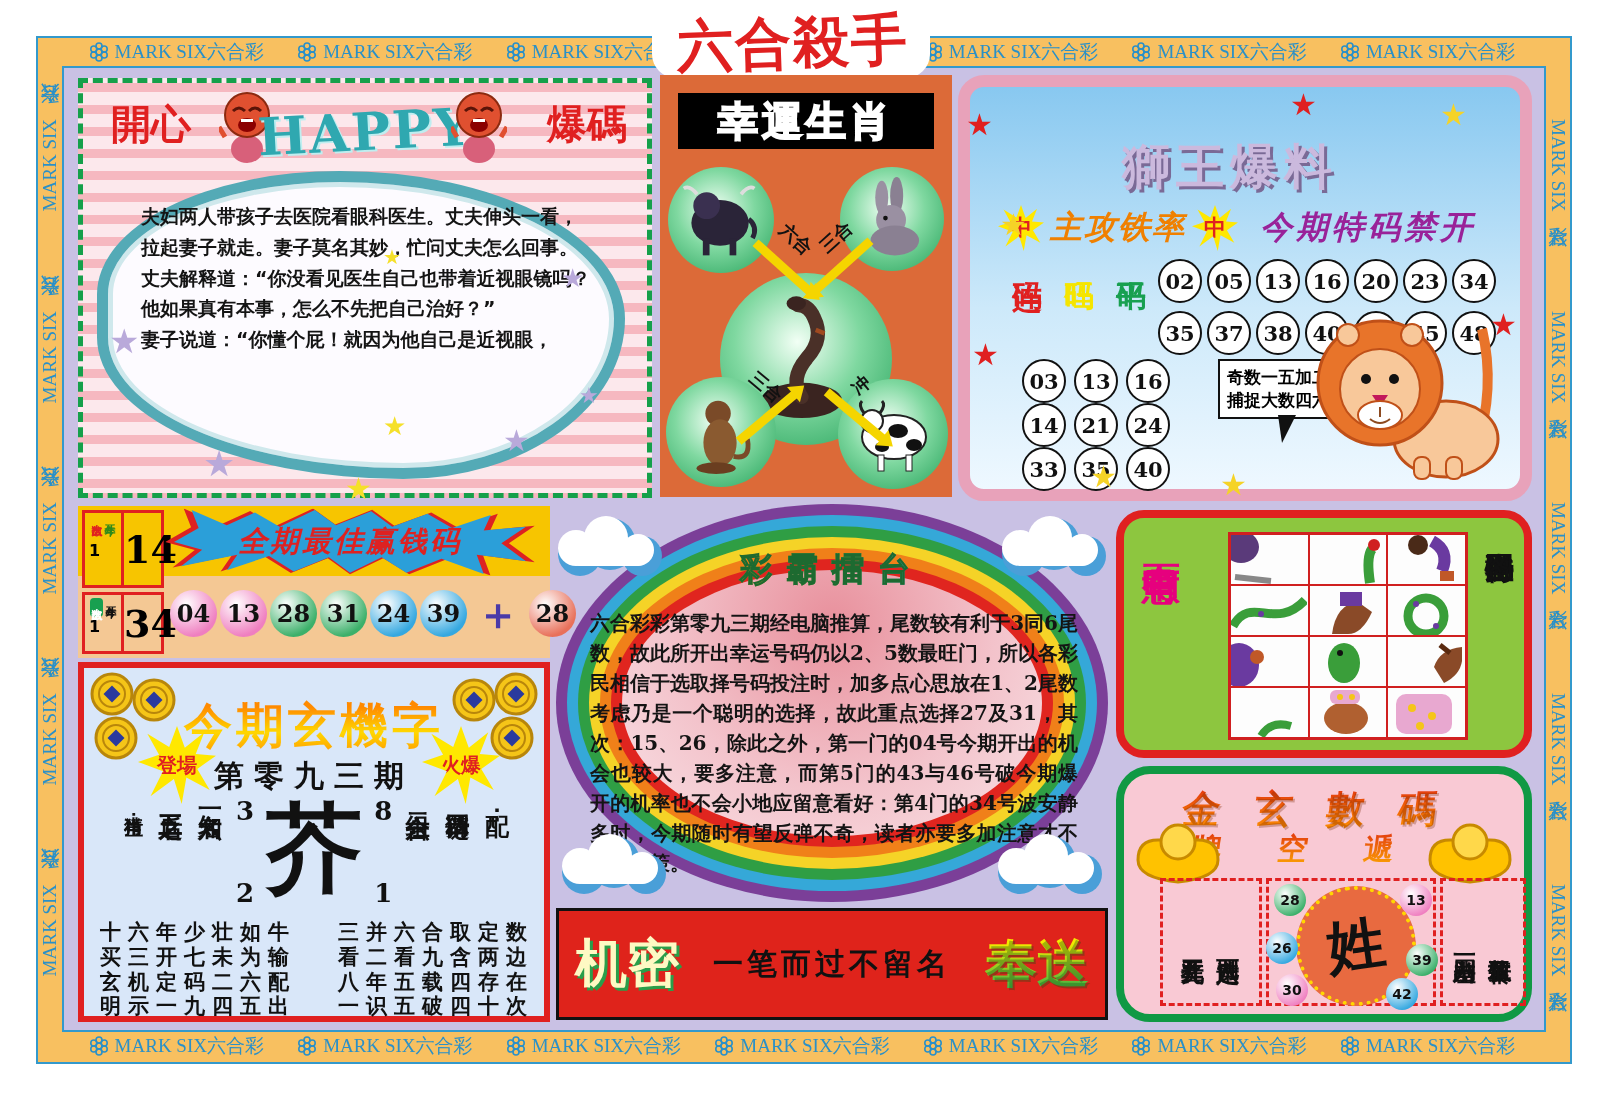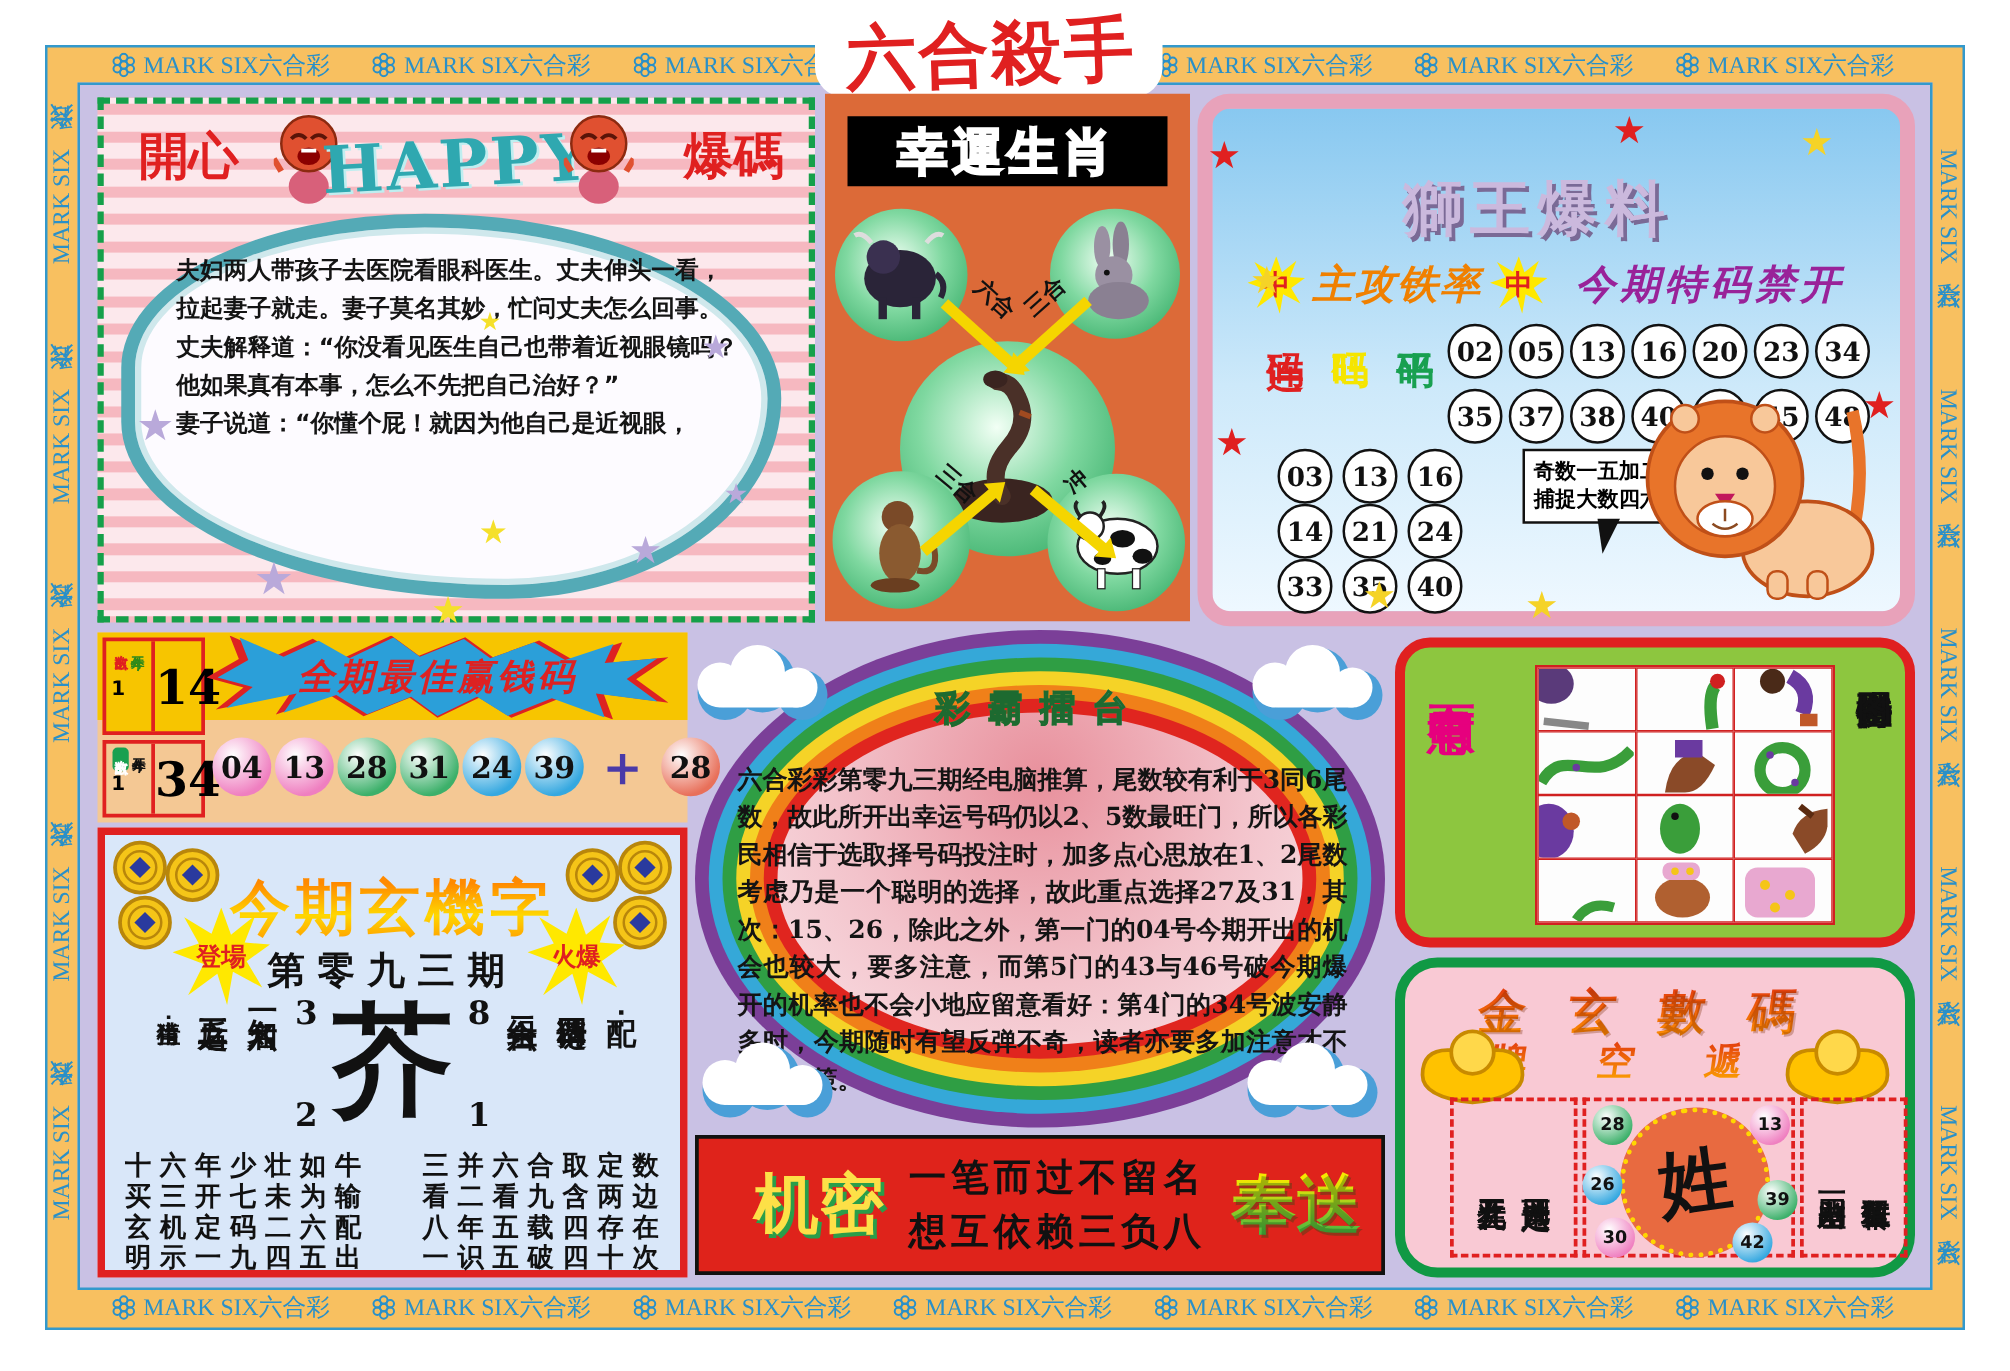--- a/index.html
+++ b/index.html
@@ -159,34 +159,34 @@
   
   .rainbow{position:absolute;left:556px;top:504px;width:552px;height:398px;}
   .ring{position:absolute;border-radius:50%;}
   .r1{inset:0;background:#7b3f98;}
   .r2{inset:11px;background:#35a8d8;}
   .r3{inset:22px;background:#2f9e44;}
   .r4{inset:33px;background:#f5d327;}
   .r5{inset:44px;background:#f08019;}
   .r6{inset:55px;background:#e0251f;}
   .r7{inset:66px;background:radial-gradient(circle at 50% 20%,#e8909c 0%,#f3c3cb 55%,#f9e2e6 100%);}
-  .rb-title{position:absolute;left:0;right:0;top:44px;text-align:center;font-size:28px;font-weight:bold;
+  .rb-title{position:absolute;left:0;right:0;top:44px;text-align:center;font-size:32px;font-weight:bold;
         letter-spacing:14px;font-family:Liberation Serif, serif;
         background:linear-gradient(90deg,#e02020,#f08019,#2f9e44,#2a7fd8,#7b3f98);
         -webkit-background-clip:text;background-clip:text;color:transparent;
         -webkit-text-stroke:1px #1d6a30;}
   .rb-text{position:absolute;left:34px;right:30px;top:104px;font-size:20px;font-weight:bold;
         color:#141414;line-height:1.5;text-align:justify;font-family:"DejaVu Serif",serif;}
   .cloudsvg{position:absolute;}
   
   .secret{position:absolute;left:556px;top:908px;width:552px;height:112px;box-sizing:border-box;
         background:#df231b;border:3px solid #111;display:flex;align-items:center;
         justify-content:space-between;padding:0 16px;}
-  .sec-left{font-size:52px;font-weight:bold;color:#fde047;text-shadow:3px 3px 0 #2a9e4a;
-        font-family:"DejaVu Serif",serif;margin-left:28px;}
+  .sec-left{font-size:52px;font-weight:bold;color:#fef9c3;text-shadow:3px 3px 0 #2a9e4a;
+        font-family:"DejaVu Serif",serif;}
   .sec-mid{display:flex;flex-direction:column;gap:2px;color:#111;font-size:30px;font-weight:bold;
         font-family:"DejaVu Serif",serif;letter-spacing:4px;}
   .sec-right{font-size:52px;font-weight:bold;font-family:"DejaVu Serif",serif;
         background:linear-gradient(180deg,#f5e800 20%,#35b048 90%);
         -webkit-background-clip:text;background-clip:text;color:transparent;
         text-shadow:2px 2px 0 rgba(20,80,20,.35);}
   
   .puzzle{position:absolute;left:1116px;top:510px;width:416px;height:248px;box-sizing:border-box;
         background:#8dc63f;border:8px solid #e02020;border-radius:28px;}
   .pz-left{position:absolute;left:18px;top:16px;writing-mode:vertical-rl;text-orientation:upright;
@@ -698,21 +698,20 @@
       </svg>
     <svg class="cloudsvg" style="right:-2px;bottom:2px" width="120" height="70">
         <use href="#cloudpuff"></use>
       </svg>
   </div>
 
   <div class="secret">
     <span class="sec-left">机密</span>
     <span class="sec-mid">
       <span>一笔而过不留名</span>
-      <span>想互依赖三负八</span>
     </span>
     <span class="sec-right">奉送</span>
   </div>
 
   <div class="puzzle">
     <div class="pz-left">画中有意</div>
     <div class="pz-grid">
       <div class="pz-cell"><svg width="76" height="50">
             <ellipse cx="10" cy="12" rx="18" ry="16" fill="#5a3a7a"></ellipse>
             <path d="M4 42 L40 46" stroke="#888" stroke-width="6"></path>

